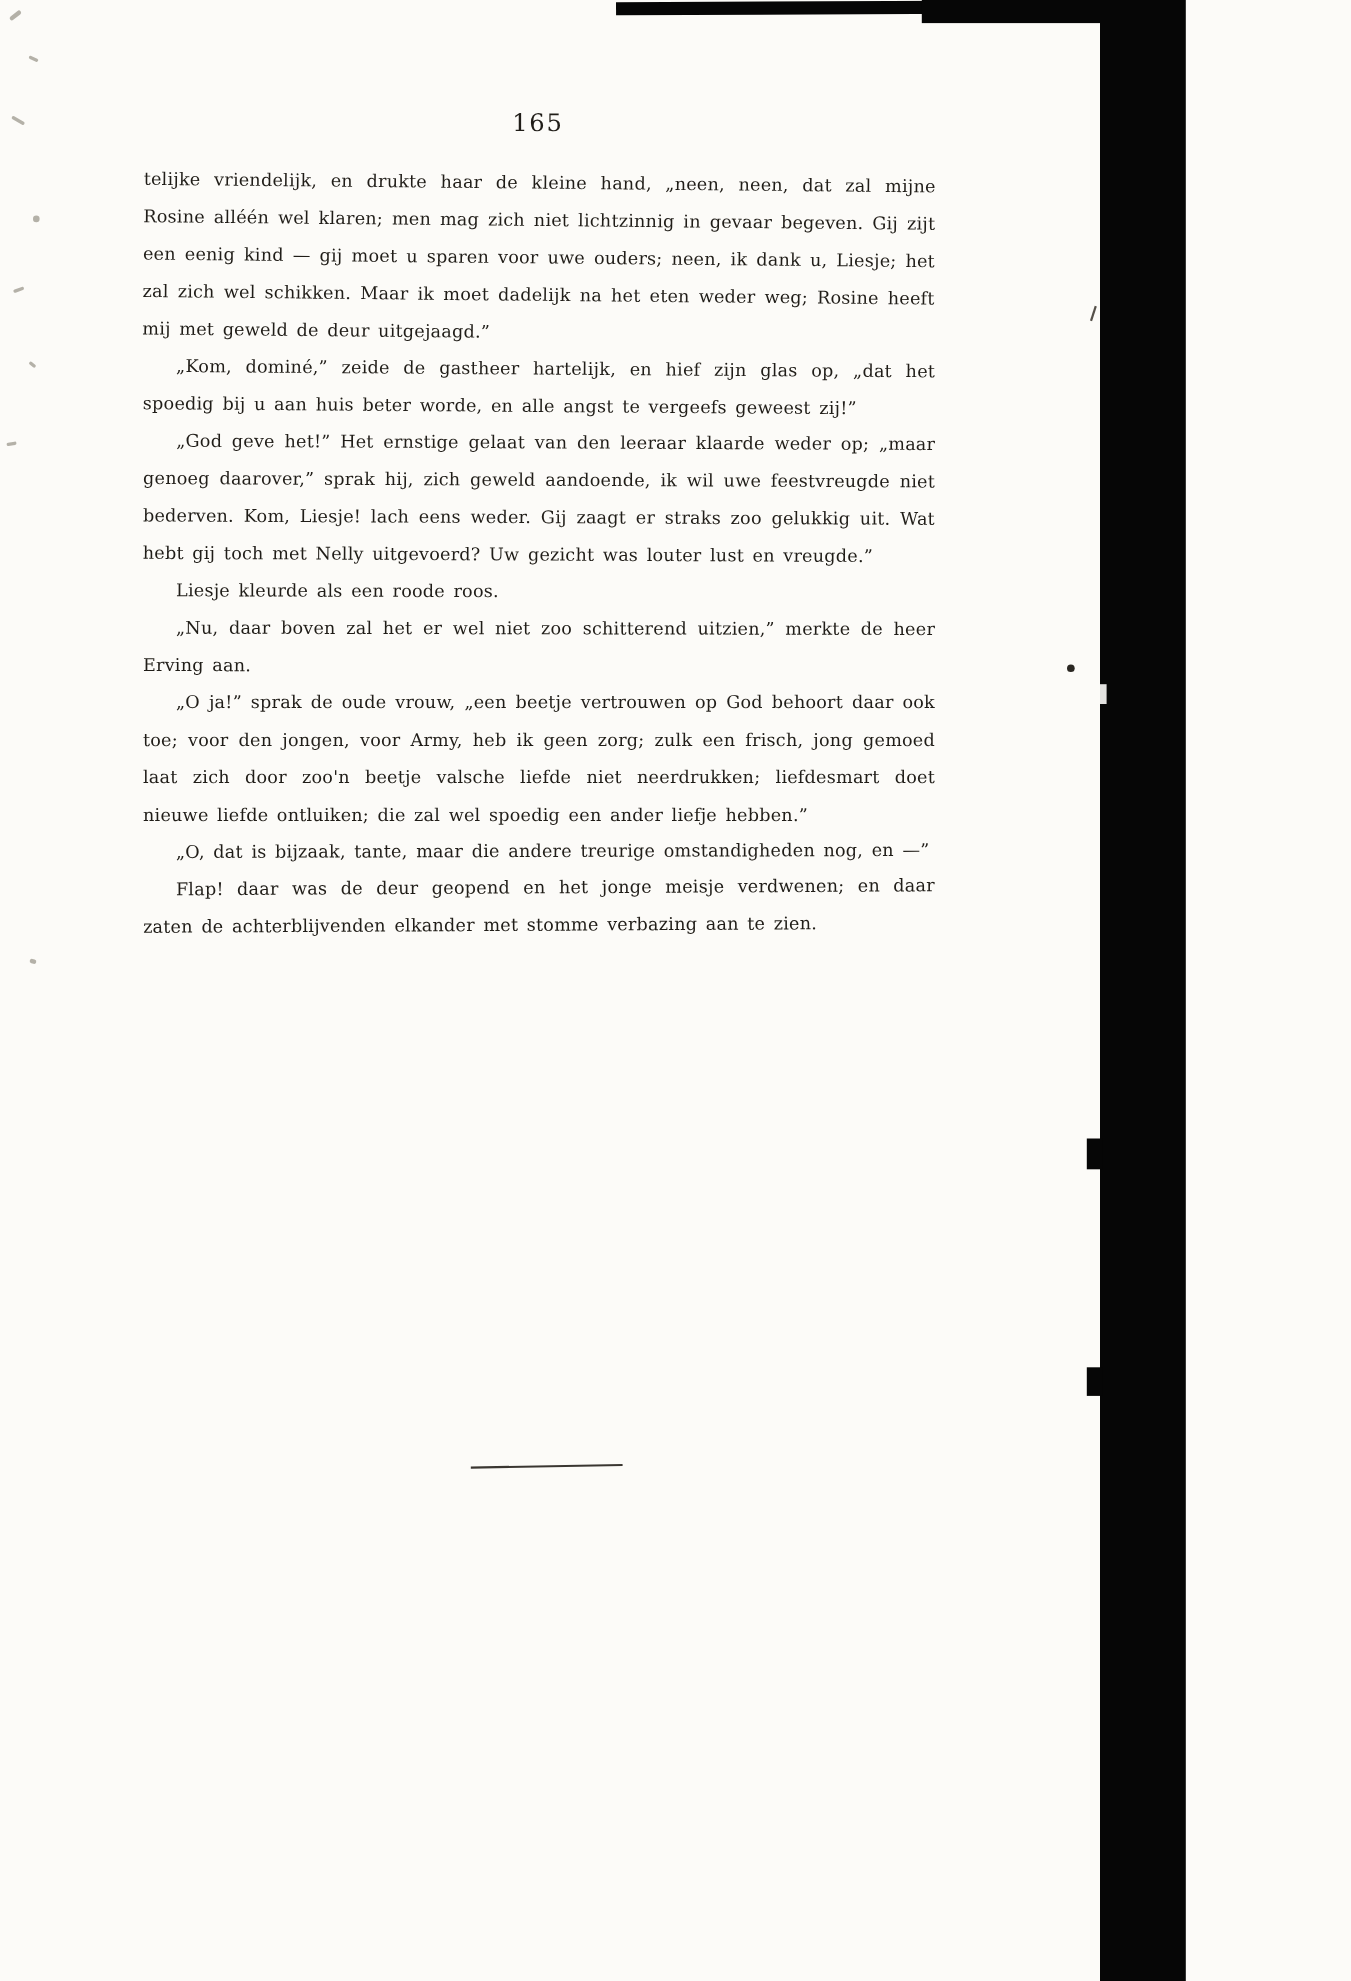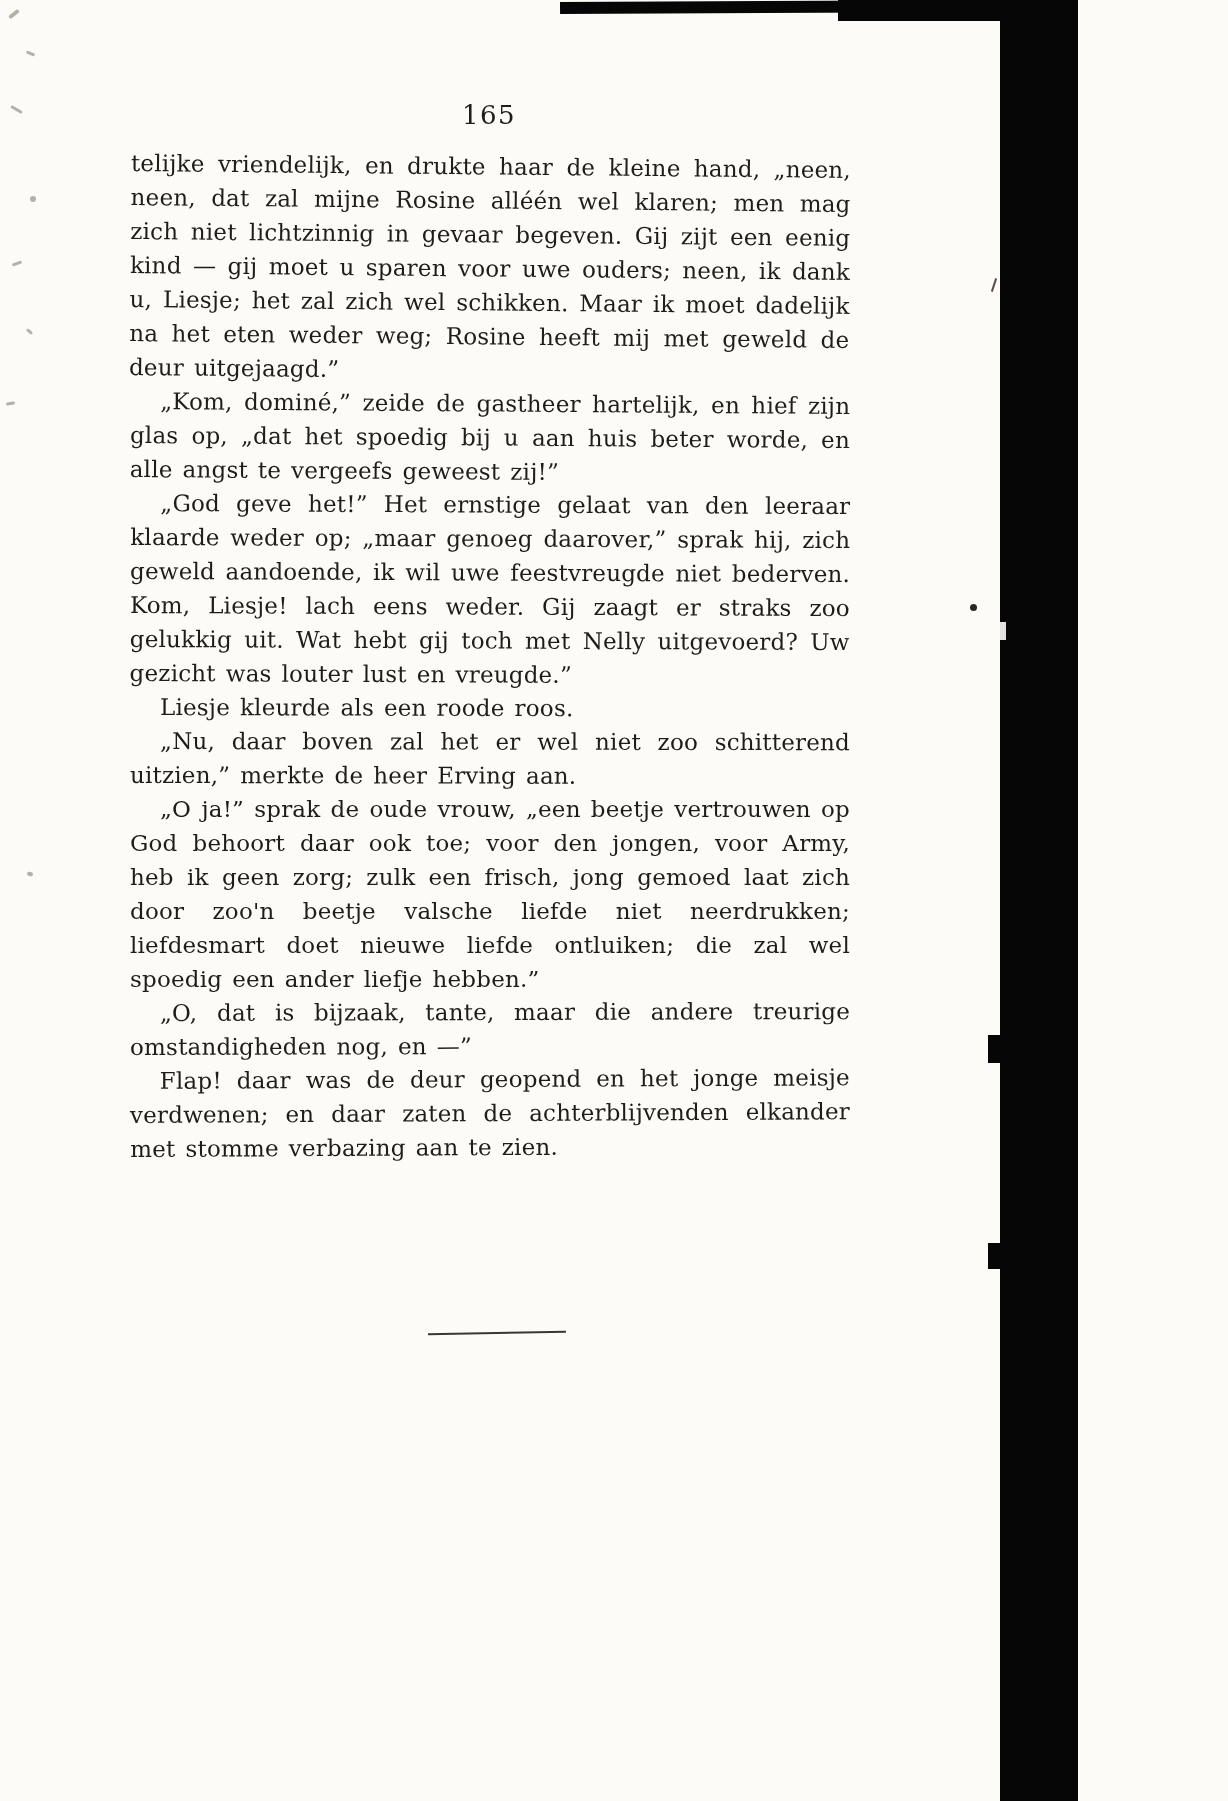--- a/index.html
+++ b/index.html
@@ -17,31 +17,31 @@
     inset: 0;
     background: #fcfbf8;
   }
   
   .page-number {
     position: absolute;
     top: 100px;
     left: 130px;
     width: 718px;
     text-align: center;
-    font-size: 26px;
+    font-size: 22px;
     letter-spacing: 1.5px;
     color: #201d18;
   }
   .text-block {
     position: absolute;
     left: 130px;
     top: 146px;
     width: 720px;
     color: #201d18;
-    font-size: 23px;
+    font-size: 16px;
     line-height: 34px;
     text-align: justify;
   }
   .para {
     margin: 0;
     text-indent: 30px;
     word-spacing: 2.5px;
     letter-spacing: 0.2px;
     transform-origin: left center;
   }

